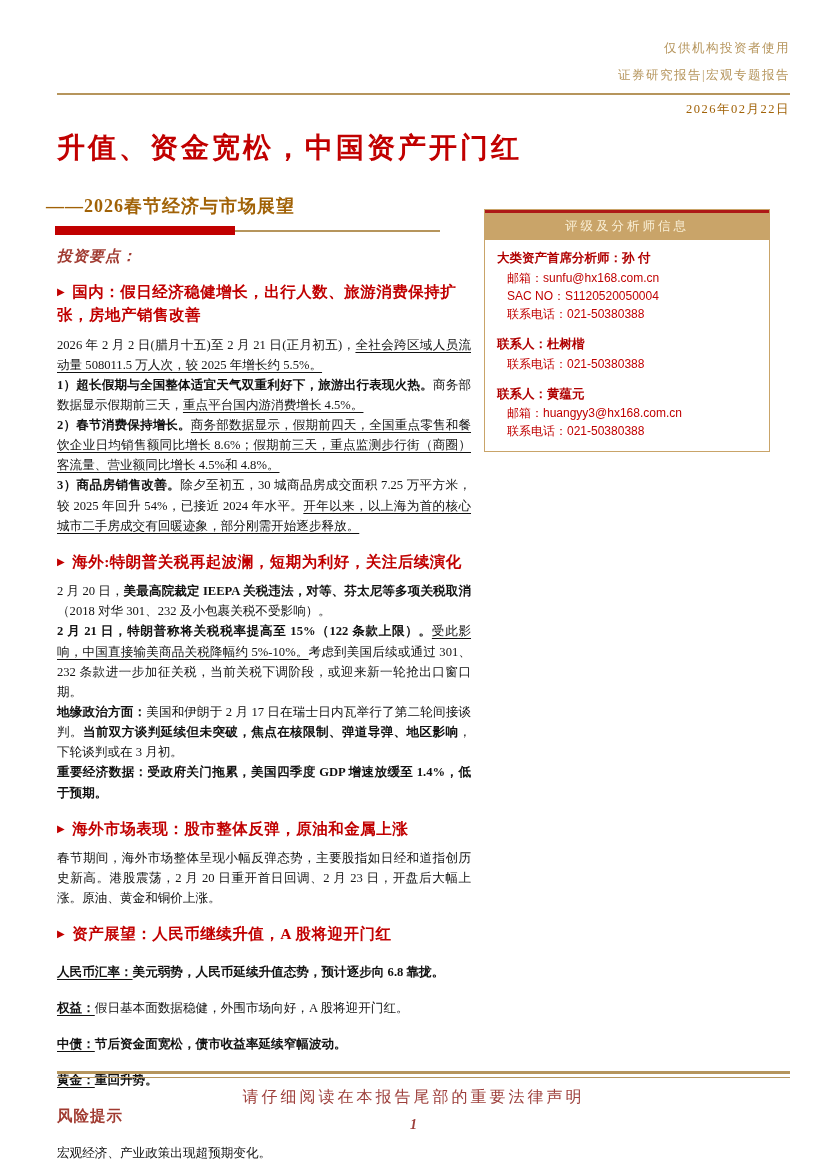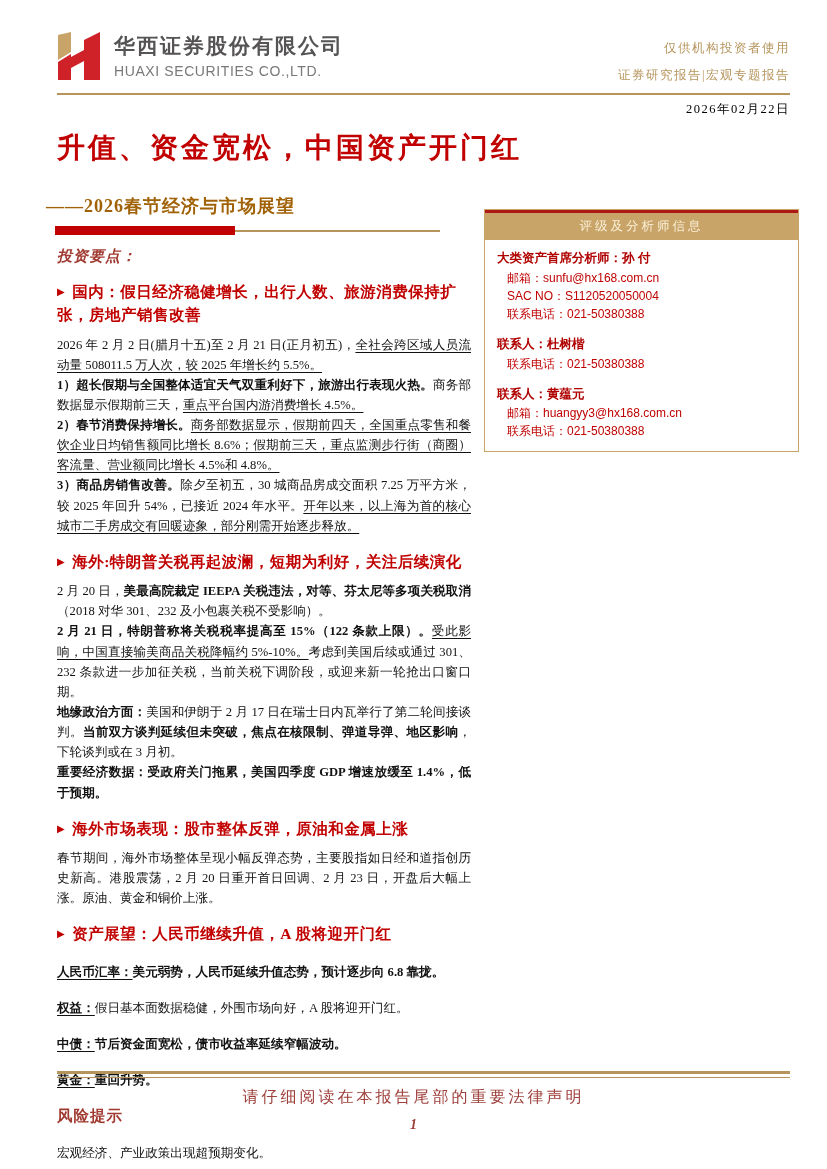--- a/index.html
+++ b/index.html
@@ -9,69 +9,57 @@
   }
   
   .logo-row{position:absolute;left:55px;top:28px;display:flex;align-items:flex-start;}
   .logo-svg{width:48px;height:56px;flex:0 0 auto;}
   .company{margin-left:11px;padding-top:4px;font-family:"Liberation Sans","DejaVu Sans",sans-serif;}
   .company-cn{font-size:21px;font-weight:bold;color:#555353;letter-spacing:2px;}
   .company-en{font-size:14px;color:#7a7878;letter-spacing:0.6px;margin-top:3px;}
   .top-right{position:absolute;right:37px;top:40px;text-align:right;color:#b6955c;font-size:12.5px;}
   .top-right .tr-line{margin-bottom:10px;letter-spacing:1.5px;}
   .header-rule{position:absolute;left:57px;right:37px;top:93px;height:2px;background:#b6955c;}
-  .date-line{position:absolute;right:37px;top:101px;color:#000000;font-size:12.5px;letter-spacing:1.5px;}
+  .date-line{position:absolute;right:37px;top:101px;color:#a16207;font-size:12.5px;letter-spacing:1.5px;}
   
   .report-title{position:absolute;left:57px;top:129px;font-size:28px;font-weight:bold;color:#c10000;letter-spacing:3px;}
   .report-subtitle{position:absolute;left:46px;top:194px;font-size:18px;font-weight:bold;color:#a16207;letter-spacing:1px;}
   .red-bar{position:absolute;left:55px;top:226px;width:180px;height:9px;background:#c10000;}
   .gold-bar{position:absolute;left:235px;top:230px;width:205px;height:2px;background:#b6955c;}
   
   .left-col{position:absolute;left:57px;top:247px;width:414px;}
   .points-label{font-size:15px;font-weight:bold;color:#a03a30;letter-spacing:1px;margin:0 0 2px 0;font-style:italic;}
   .sec-head{color:#c10000;font-weight:bold;font-size:15.5px;line-height:1.5;margin:14px 0 8px 0;letter-spacing:0.5px;}
   .sec-head .arrow{font-size:10px;margin-right:7px;position:relative;top:-2px;}
   .para{font-size:12.6px;line-height:1.6;text-align:justify;margin:0;}
   .para.spaced{margin:16px 0;}
   .risk-head{color:#a03a30;font-weight:bold;font-size:15.5px;margin:16px 0 9px 0;letter-spacing:1px;}
   .para .b{font-weight:bold;}
   .para .u{text-decoration:underline;text-underline-offset:3px;}
   
-  .analyst-box{position:absolute;left:484px;top:209px;width:315px;box-sizing:border-box;
+  .analyst-box{position:absolute;left:484px;top:209px;width:286px;box-sizing:border-box;
     border:1px solid #c9a469;background:#fff;font-family:"Liberation Sans","DejaVu Sans",sans-serif;}
   .analyst-head{border-top:3px solid #ae1917;background:#c9a469;color:#faf0d7;text-align:center;
     font-size:12.5px;letter-spacing:3px;padding:5px 0;font-family:"Liberation Serif",serif;}
   .analyst-body{padding:9px 12px 11px;}
   .analyst-group{margin-bottom:12px;}
   .analyst-group:last-child{margin-bottom:0;}
   .analyst-role{color:#b00000;font-weight:bold;font-size:12.5px;line-height:1.5;margin-bottom:1px;}
   .analyst-line{color:#c00000;font-size:12px;line-height:1.5;padding-left:10px;}
   
   .footer-rule1{position:absolute;left:57px;right:37px;top:1071px;height:3px;background:#b6955c;}
   .footer-rule2{position:absolute;left:57px;right:37px;top:1077px;height:1px;background:#b6955c;}
   .footer-text{position:absolute;left:0;right:0;top:1087px;text-align:center;color:#9e403c;font-size:16px;letter-spacing:3px;}
   .page-num{position:absolute;left:0;right:0;top:1117px;text-align:center;color:#9e403c;font-size:14px;font-weight:bold;font-style:italic;}
 </style>
 </head>
 <body>
 
 <div class="page">
 
-  <div class="logo-row">
-    <svg class="logo-svg" viewBox="0 0 48 52">
-      <polygon points="3,5 16,2 16,22 3,30" fill="#c9a469"></polygon>
-      <polygon points="3,32 16,24 16,50 3,50" fill="#cf2128"></polygon>
-      <polygon points="16,27 29,20 29,31 16,38" fill="#cf2128"></polygon>
-      <polygon points="29,10 45,2 45,50 29,50" fill="#cf2128"></polygon>
-    </svg>
-    <div class="company">
-      <div class="company-cn">华西证券股份有限公司</div>
-      <div class="company-en">HUAXI SECURITIES CO.,LTD.</div>
-    </div>
-  </div>
 
   <div class="top-right">
     <div class="tr-line">仅供机构投资者使用</div>
     <div class="tr-line">证券研究报告|宏观专题报告</div>
   </div>
   <div class="header-rule"></div>
   <div class="date-line">2026年02月22日</div>
 
   <div class="report-title">升值、资金宽松，中国资产开门红</div>
   <div class="report-subtitle">——2026春节经济与市场展望</div>

